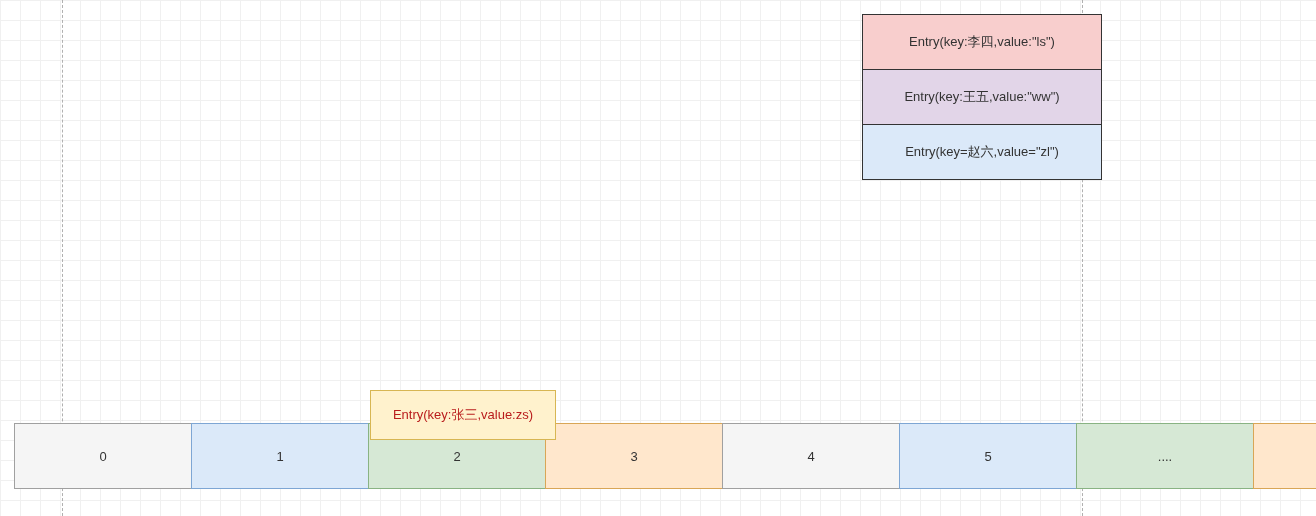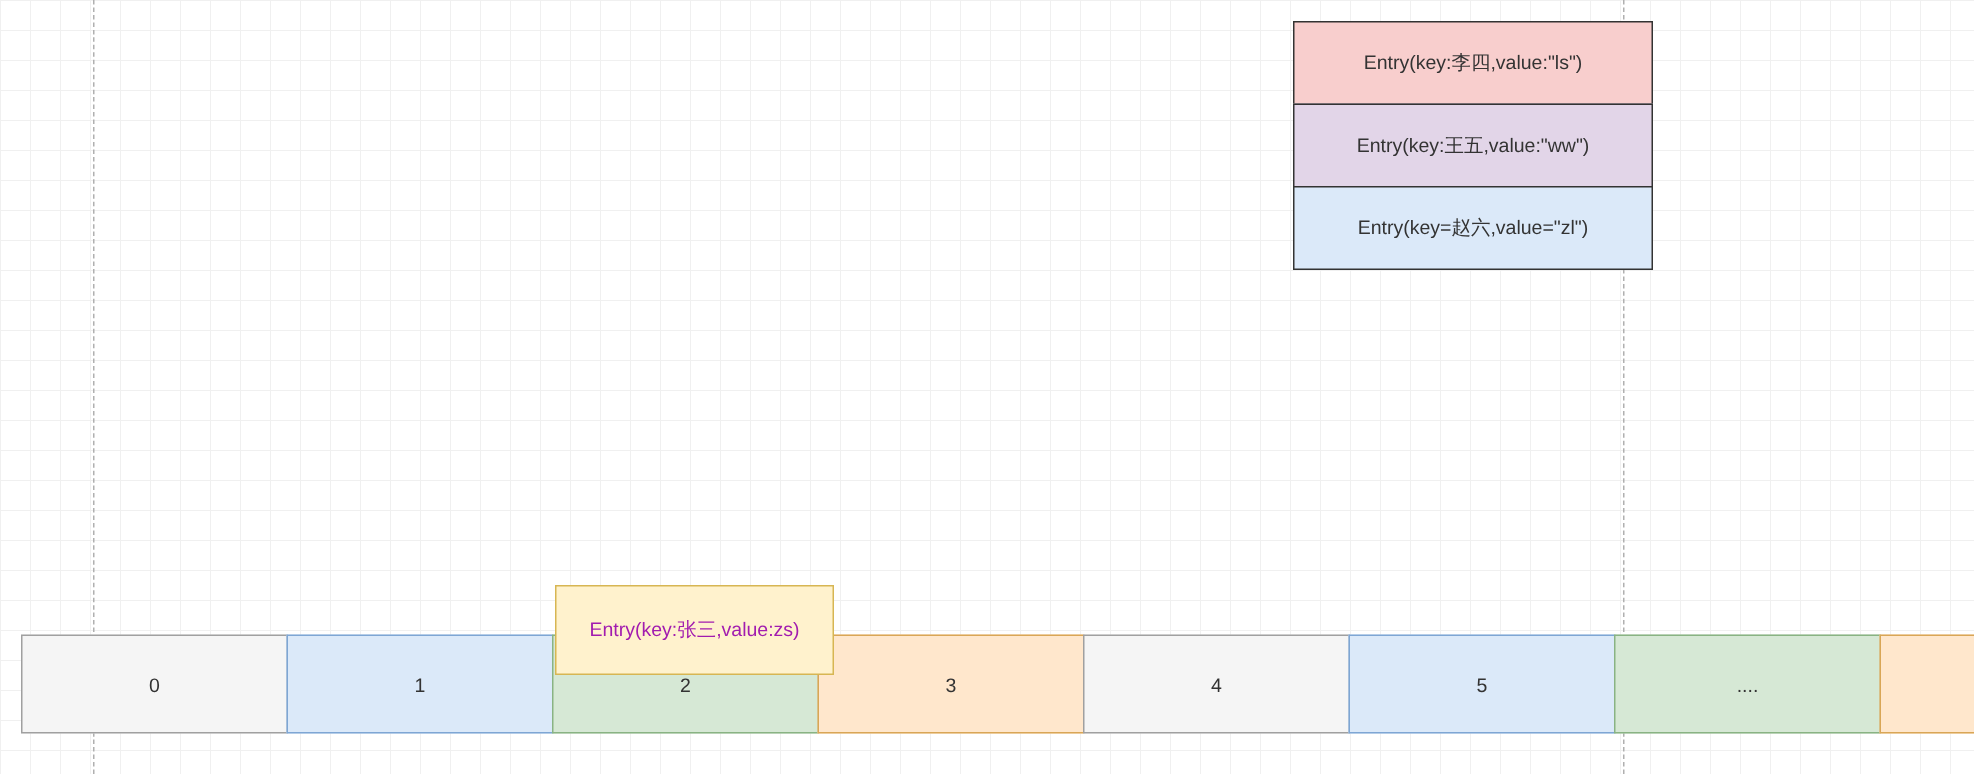--- a/index.html
+++ b/index.html
@@ -48,29 +48,29 @@
 
   .e-red    { background: #f8cecd; border-color: #b95e59; }
   .e-purple { background: #e2d5e8; border-color: #9776a6; }
   .e-blue   { background: #dbe9f9; border-color: #7ea6d4; }
 
   .over-entry {
     position: absolute;
     left: 370px;
     top: 390px;
     width: 186px;
-    height: 60px;
+    height: 50px;
     box-sizing: border-box;
     border: 1px solid #d7b653;
     background: #fff2cd;
     display: flex;
     align-items: center;
     justify-content: center;
     font-size: 13px;
-    color: #a21caf;
+    color: #b91c1c;
     z-index: 3;
   }
 
   .array {
     position: absolute;
     left: 14px;
     top: 423px;
     display: flex;
   }
   .cell {

